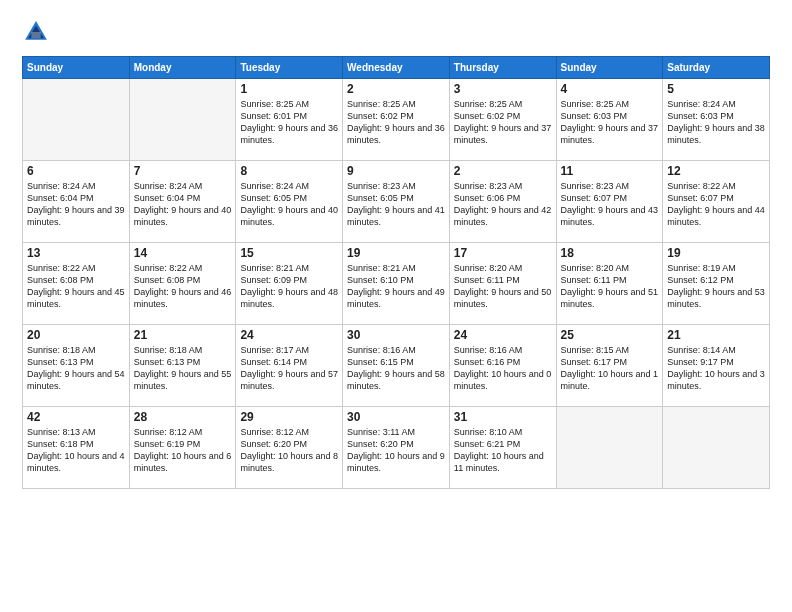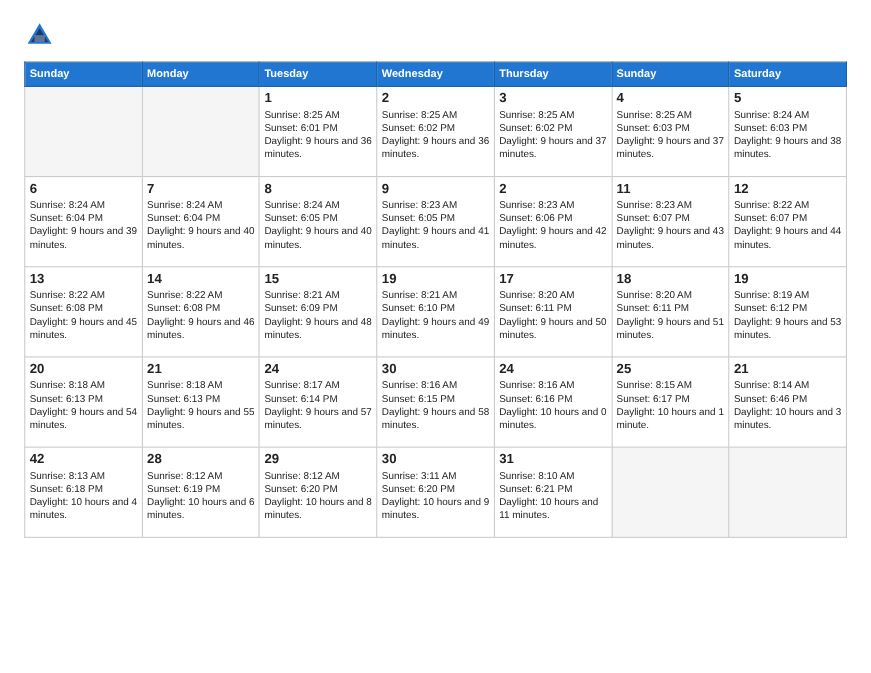--- a/index.html
+++ b/index.html
@@ -303,21 +303,21 @@
           <td>
             <span class="day-number">25</span>
             <div class="cell-text">Sunrise: 8:15 AM
 Sunset: 6:17 PM
 Daylight: 10 hours
 and 1 minute.</div>
           </td>
           <td>
             <span class="day-number">21</span>
             <div class="cell-text">Sunrise: 8:14 AM
-Sunset: 6:46 PM
+Sunset: 9:17 PM
 Daylight: 10 hours
 and 3 minutes.</div>
           </td>
         </tr>
         <tr>
           <td>
             <span class="day-number">42</span>
             <div class="cell-text">Sunrise: 8:13 AM
 Sunset: 6:18 PM
 Daylight: 10 hours

